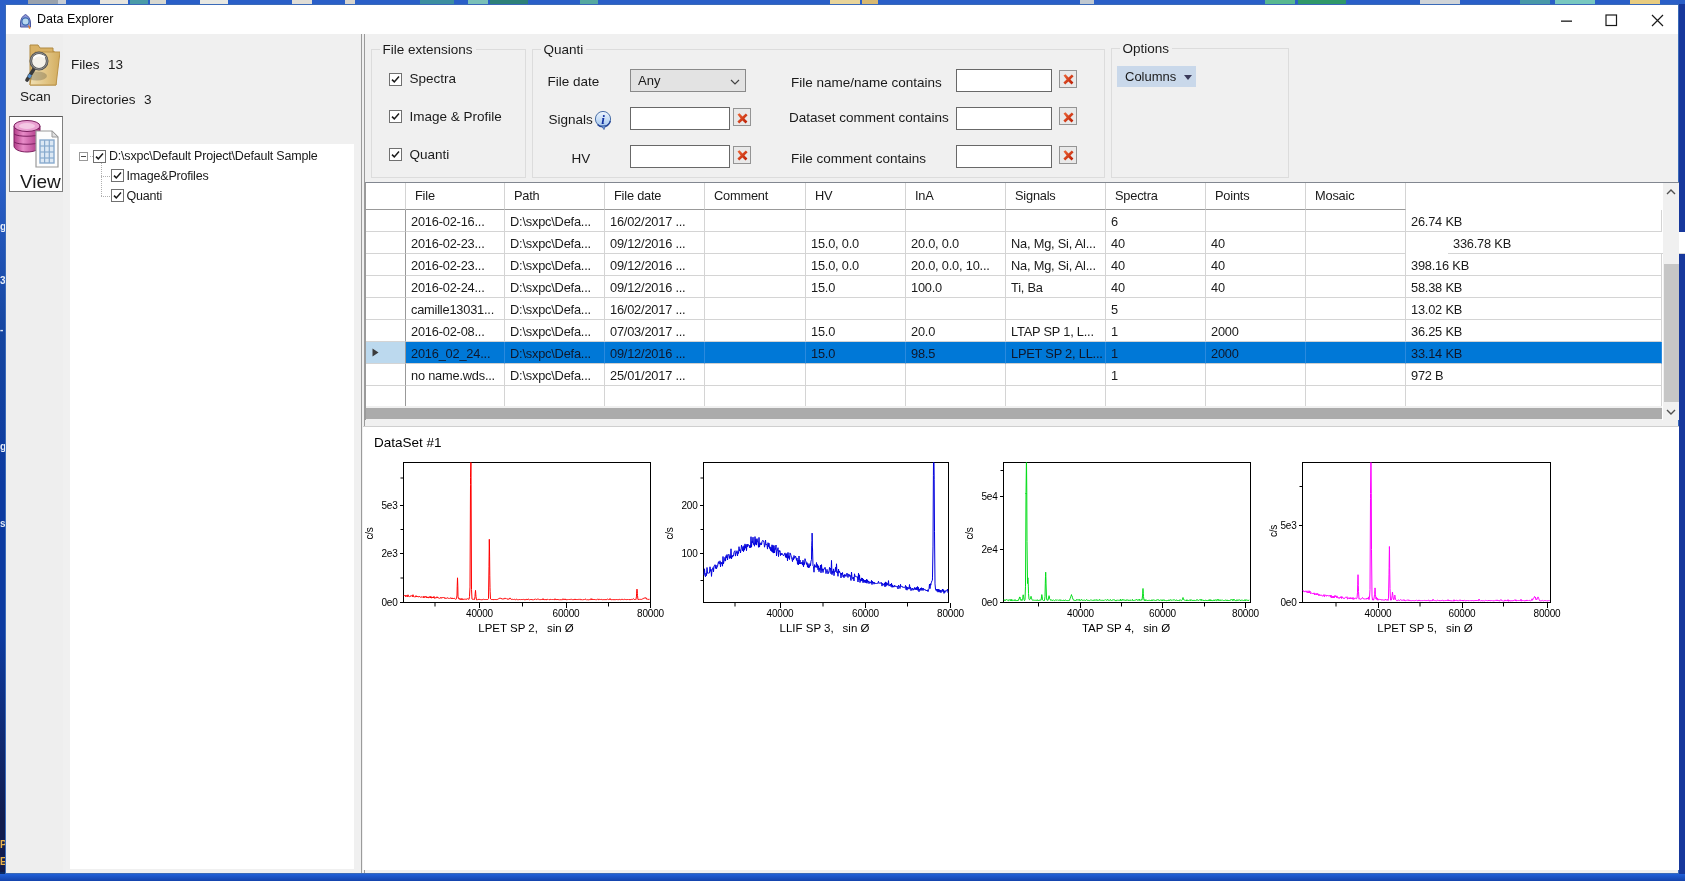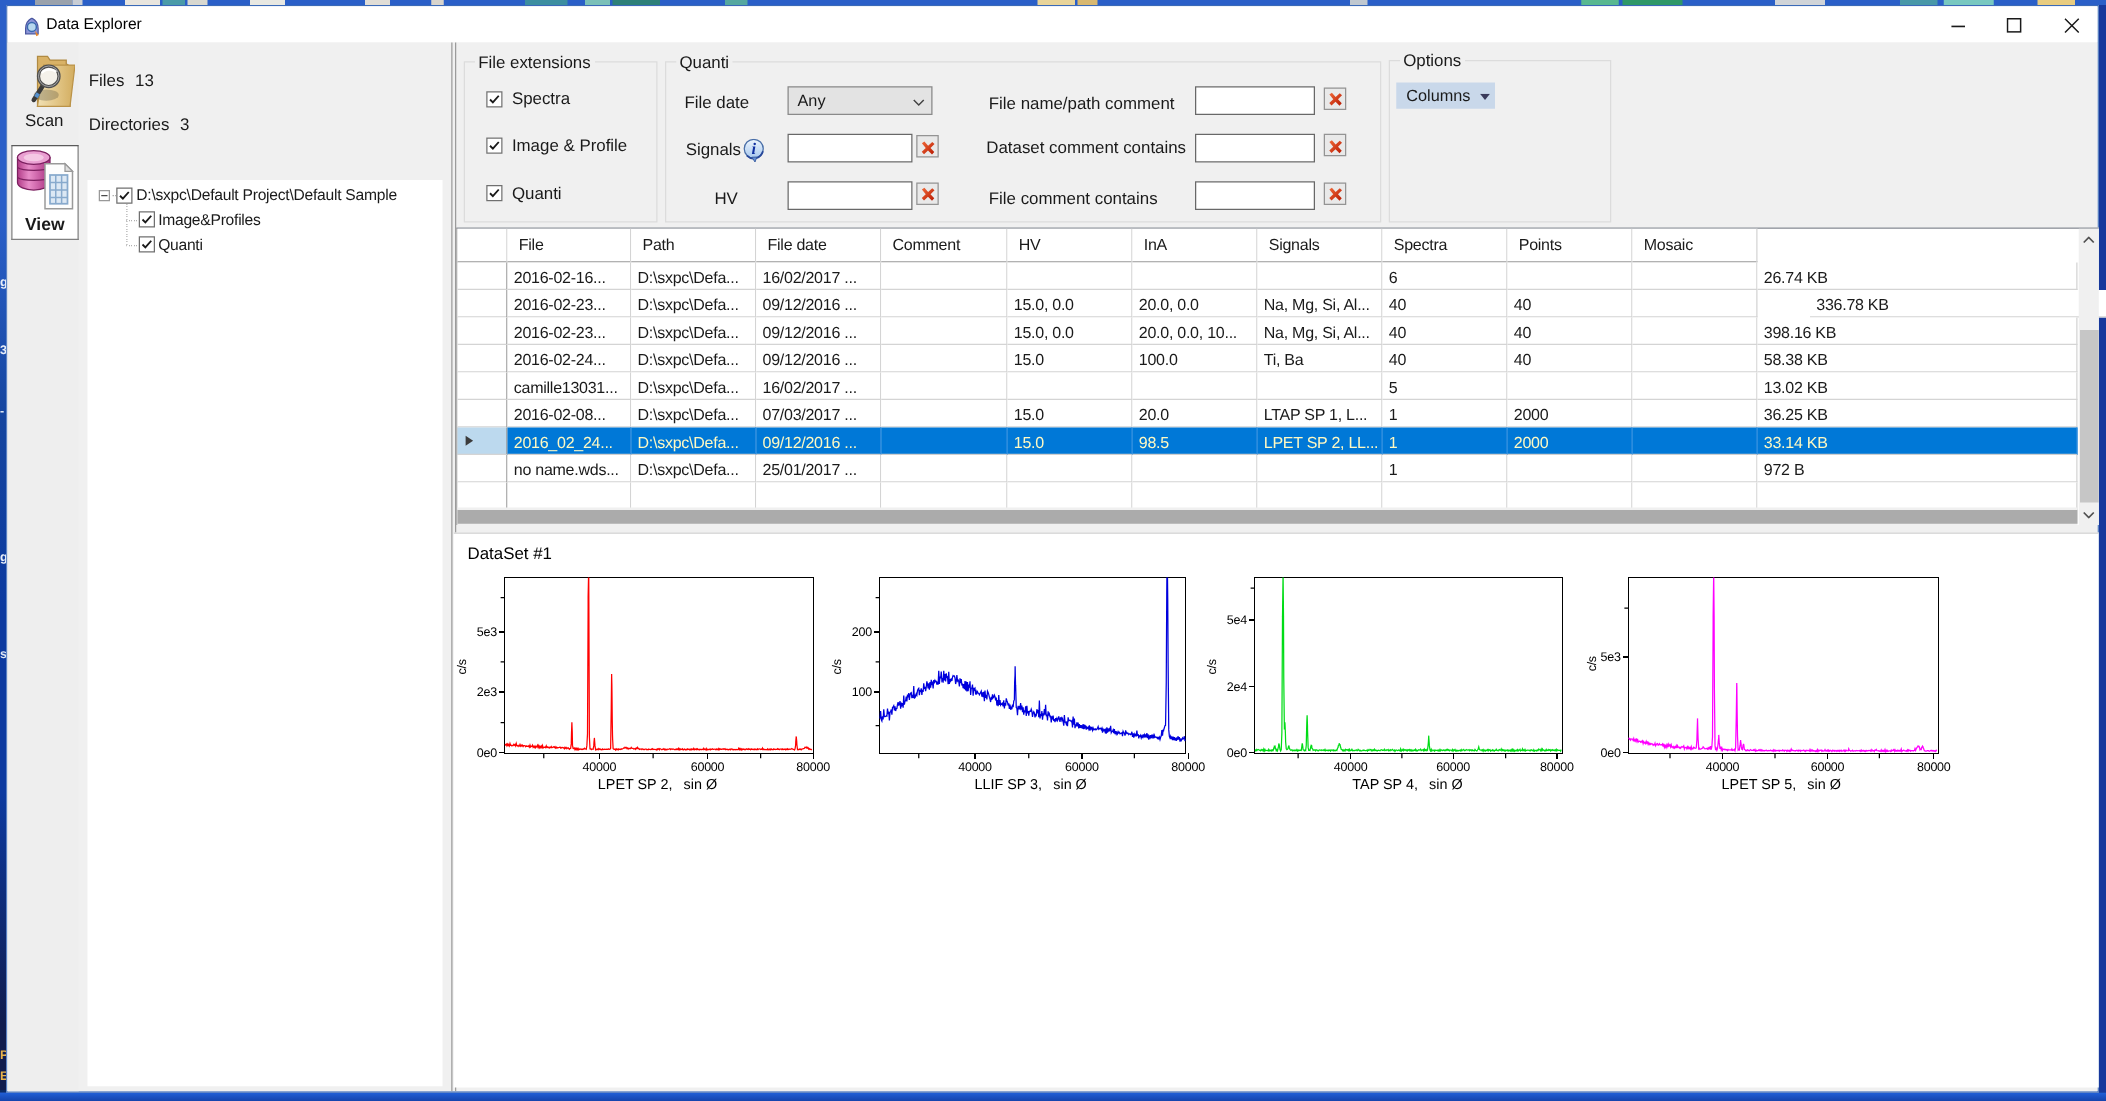--- a/index.html
+++ b/index.html
@@ -15,21 +15,21 @@
 .cb { position:absolute; width:13px; height:13px; background:#fff; border:1px solid #707070; }
 .cb svg { position:absolute; left:0px; top:0px; }
 .inp { position:absolute; background:#fff; border:1px solid #686868; }
 .xbtn { position:absolute; width:18px; height:18px; background:#e9e9e9; border:1px solid #949494; }
 .xbtn svg { position:absolute; left:2.5px; top:2.5px; }
 .gh { position:absolute; top:183px; height:27px; background:#fff; border-right:1px solid #d4d4d4; border-bottom:1px solid #999; }
 .gh span { position:absolute; left:9px; top:5px; font-size:12.8px; letter-spacing:-0.2px; color:#1a1a1a; white-space:nowrap; }
 .gc { position:absolute; height:22px; background:#fff; border-right:1px solid #d4d4d4; border-bottom:1px solid #d4d4d4; overflow:hidden; }
 .gc span { position:absolute; left:5px; top:4px; font-size:12.8px; letter-spacing:-0.2px; color:#1a1a1a; white-space:nowrap; }
 .gc.sel { background:#0078d7; border-right-color:#2a8ade; border-bottom-color:#cfcfcf; }
-.gc.sel span { color:#fef9c3; }
+.gc.sel span { color:#0f172a; }
 .gc.rh { border-right:1px solid #999; }
 .tk { font-size:10px; fill:#000; font-family:"Liberation Sans",sans-serif; letter-spacing:-0.2px; }
 .ti { font-size:11.5px; fill:#000; font-family:"Liberation Sans",sans-serif; }
 </style></head>
 <body>
 <div id="desk">
 <div style="position:absolute;left:28px;top:0;width:30px;height:4px;background:#9aa2ac"></div>
 <div style="position:absolute;left:58px;top:0;width:8px;height:4px;background:#c8cdd4"></div>
 <div style="position:absolute;left:100px;top:0;width:28px;height:4px;background:#e8e5de"></div>
 <div style="position:absolute;left:130px;top:0;width:18px;height:4px;background:#4a9ba8"></div>
@@ -125,21 +125,21 @@
       <rect x="28" y="22" width="14" height="23"></rect>
     </g>
     <g stroke="#88aacd" stroke-width="1.2">
       <line x1="28" y1="28" x2="42" y2="28"></line>
             <line x1="28" y1="34" x2="42" y2="34"></line>
             <line x1="28" y1="40" x2="42" y2="40"></line>
       <line x1="32.6" y1="22" x2="32.6" y2="45"></line>
             <line x1="37.3" y1="22" x2="37.3" y2="45"></line>
     </g>
   </svg>
-  <div class="lbl" style="left:14px;top:136.5px;font-weight:bold;font-size:14px">View</div>
+  <div class="lbl" style="left:14px;top:136.5px;font-weight:normal;font-size:19px">View</div>
 
   <div class="lbl" style="left:65px;top:23px">Files</div>
   <div class="lbl" style="left:102px;top:23px">13</div>
   <div class="lbl" style="left:65px;top:58px">Directories</div>
   <div class="lbl" style="left:138px;top:58px">3</div>
 
   <div style="position:absolute;left:64px;top:109.5px;width:284px;height:725px;background:#fff"></div>
 
   <div style="position:absolute;left:73px;top:118px;width:9px;height:9px;background:#fff;border:1px solid #999"></div>
   <div style="position:absolute;left:75px;top:122px;width:5px;height:1px;background:#4a4a4a"></div>
@@ -237,21 +237,21 @@
             <defs>
               <linearGradient id="xg" x1="0" y1="0" x2="1" y2="1">
                 <stop offset="0" stop-color="#f06a3a"></stop>
                 <stop offset="1" stop-color="#b81800"></stop>
               </linearGradient>
             </defs>
             <path d="M1.5 2.5 L3.5 1.2 L6.5 4.6 L9.8 1.6 L11.6 3.2 L8.4 6.4 L11.4 9.6 L9.6 11.6 L6.4 8.4 L3.2 11.4 L1.4 9.4 L4.6 6.4 Z" fill="url(#xg)"></path>
           </svg>
         </div>
 
-  <div class="lbl" style="left:785px;top:40.5px">File name/path comment</div>
+  <div class="lbl" style="left:785px;top:40.5px">File name/name contains</div>
   <div class="inp" style="left:949.5px;top:34.5px;width:96.5px;height:23px"></div>
   <div class="xbtn" style="left:1052.5px;top:35.5px">
           <svg width="13" height="13" viewBox="0 0 13 13">
             <defs>
               <linearGradient id="xg" x1="0" y1="0" x2="1" y2="1">
                 <stop offset="0" stop-color="#f06a3a"></stop>
                 <stop offset="1" stop-color="#b81800"></stop>
               </linearGradient>
             </defs>
             <path d="M1.5 2.5 L3.5 1.2 L6.5 4.6 L9.8 1.6 L11.6 3.2 L8.4 6.4 L11.4 9.6 L9.6 11.6 L6.4 8.4 L3.2 11.4 L1.4 9.4 L4.6 6.4 Z" fill="url(#xg)"></path>

